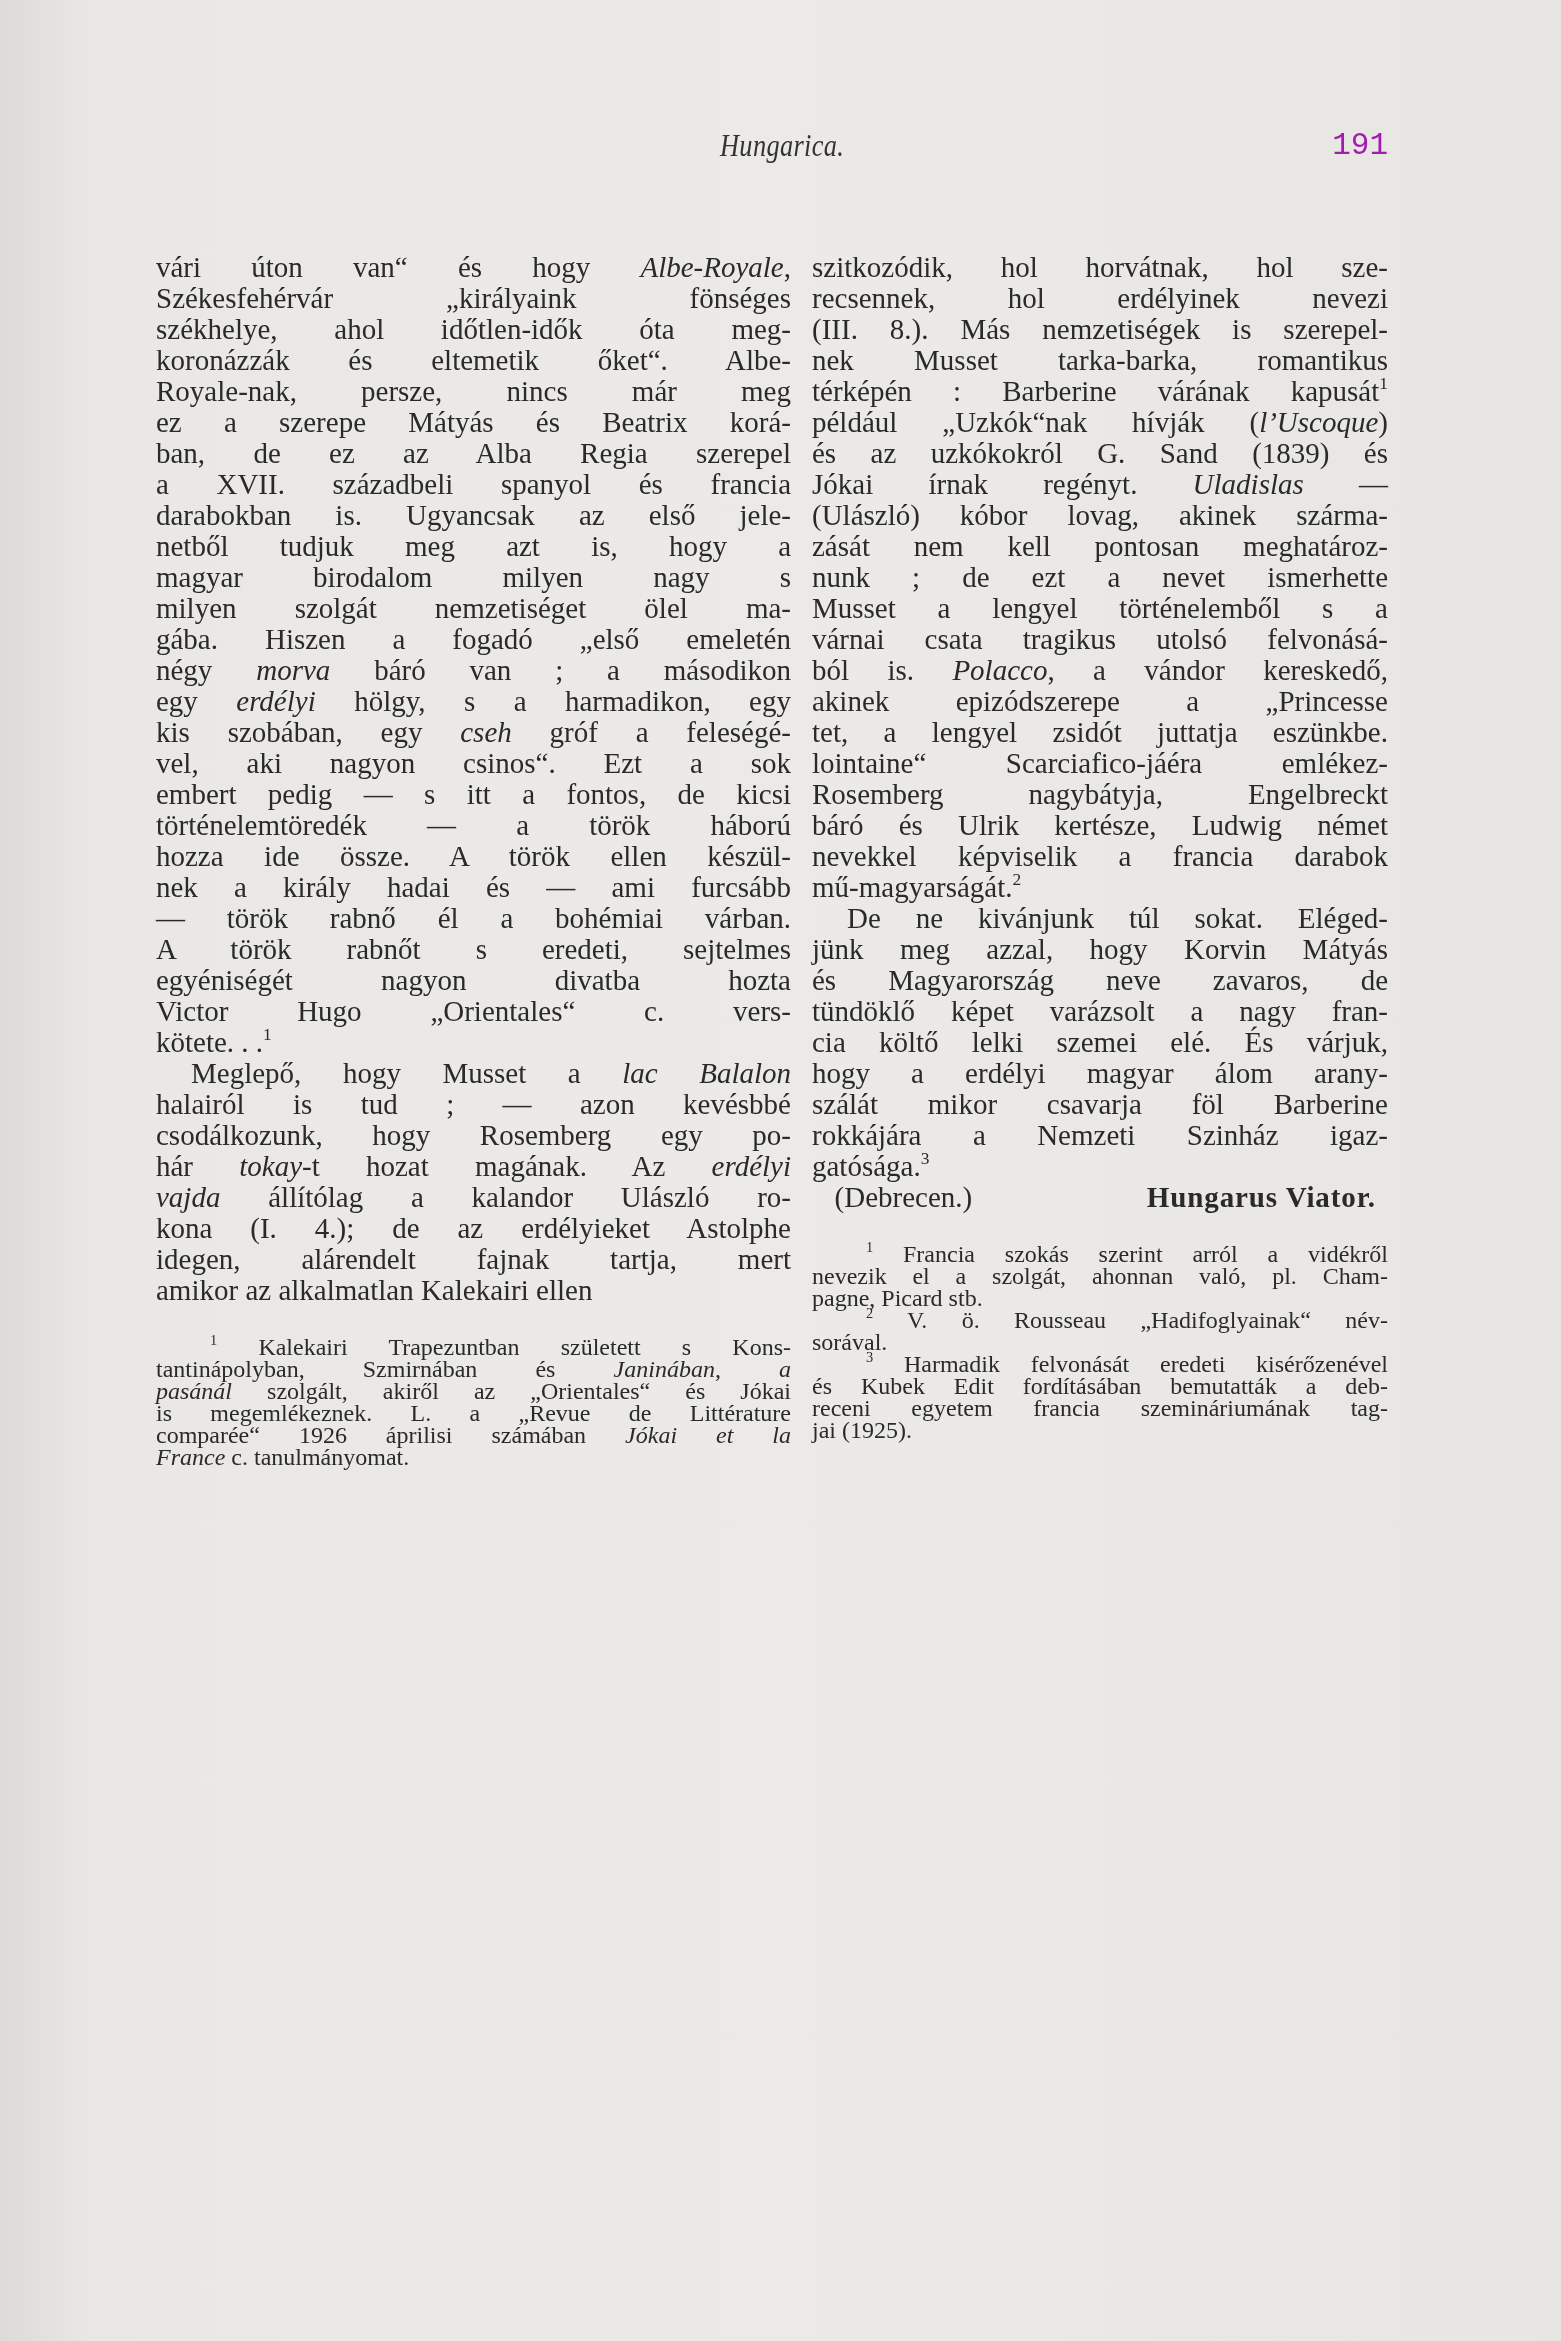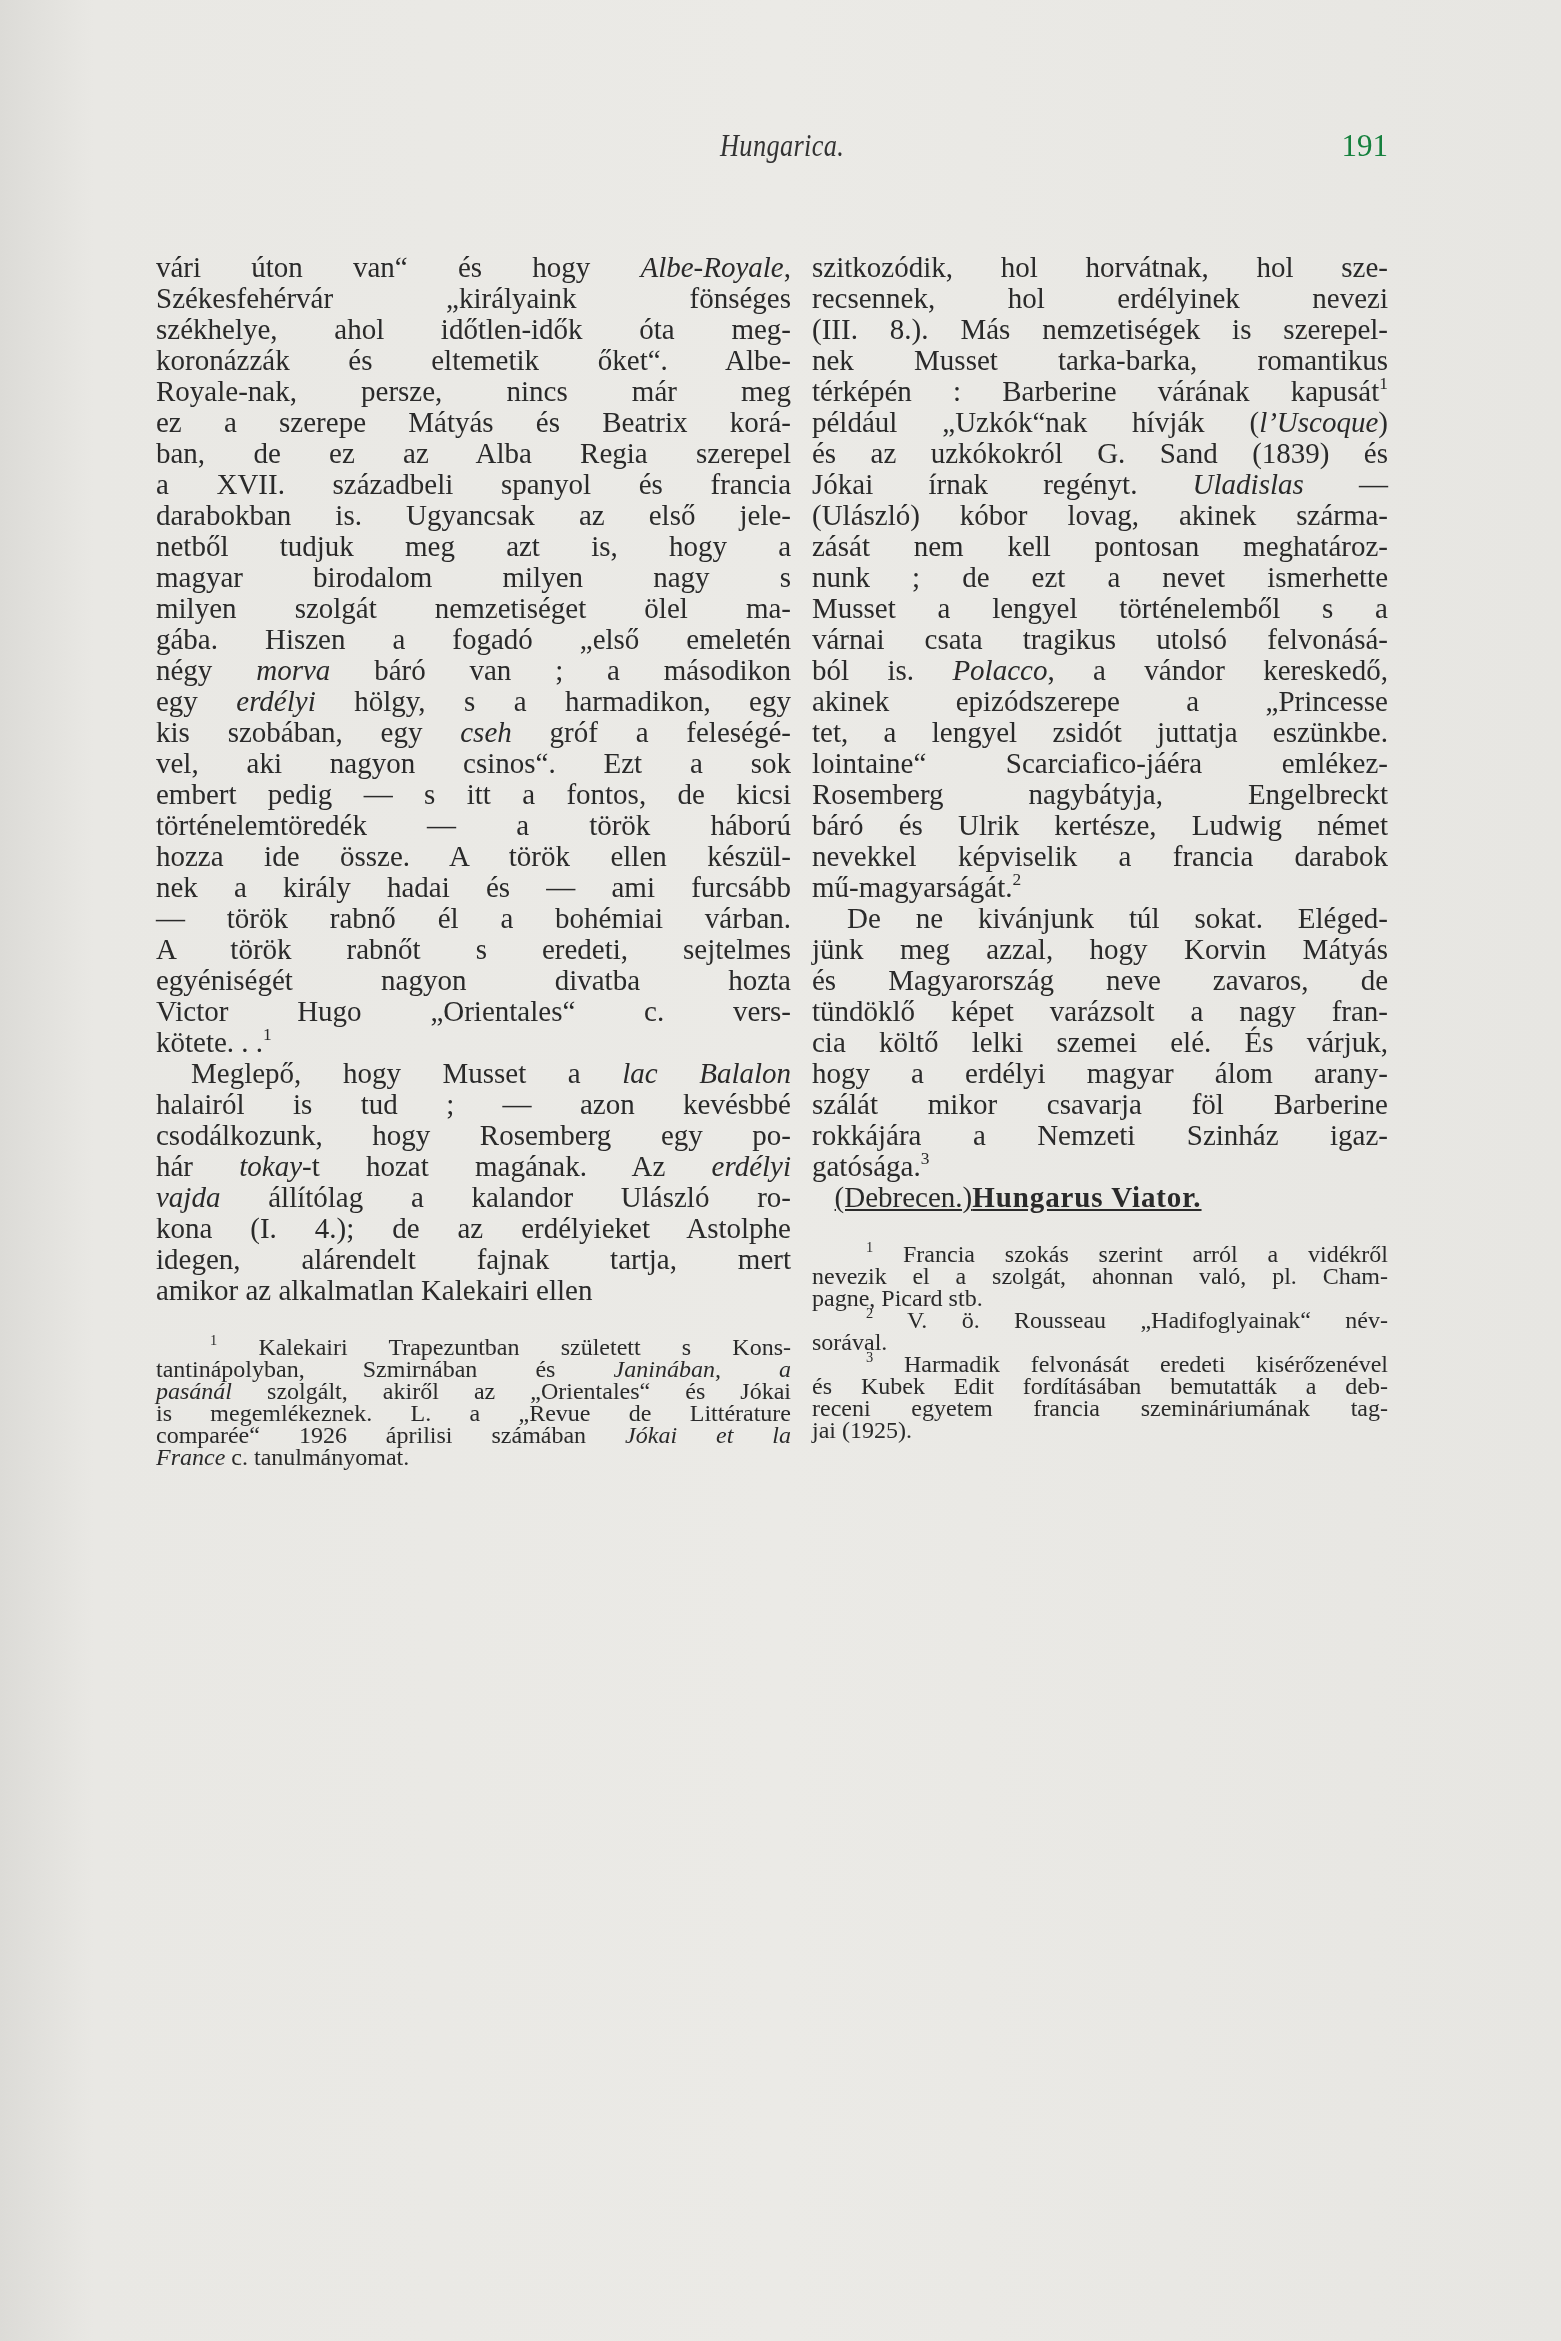--- a/index.html
+++ b/index.html
@@ -15,21 +15,21 @@
   .header {
     position: absolute; top: 128px; left: 156px; width: 1284px; height: 43px;
   }
   .running-title {
     position: absolute; left: 564px; top: 0;
     font-style: italic; font-size: 31px; letter-spacing: 0.4px; color: #333;
     transform: scaleX(0.85); transform-origin: left;
   }
   .page-number {
     position: absolute; right: 52px; top: 0;
-    font-size: 31px; color: #15803d;
+    font-size: 31px; color: #a21caf; font-family: Liberation Mono, monospace;
   }
   .column {
     position: absolute; top: 252px;
     font-size: 29px; line-height: 31px;
     text-align: justify;
   }
   .col-left { left: 156px; width: 635px; }
   .col-right { left: 812px; width: 576px; }
   .line {
     display: block; white-space: nowrap; text-align: justify; text-align-last: justify;
@@ -38,21 +38,21 @@
   .line.last { text-align-last: left; }
   .line.indent { padding-left: 35px; }
   .footnotes {
     margin-top: 29.5px;
     font-size: 24px; line-height: 22px;
   }
   .footnotes .fline { display: block; white-space: nowrap; text-align: justify; text-align-last: justify; height: 22px; }
   .footnotes .fline.last { text-align-last: left; }
   .footnotes .fline.indent { padding-left: 54px; }
   sup { font-size: 60%; vertical-align: 0.7em; line-height: 0; }
-  .signature-line { display: flex; height: 31px; padding-left: 22.6px; padding-right: 12px; text-decoration: underline; }
+  .signature-line { display: flex; justify-content: space-between; height: 31px; padding-left: 22.6px; padding-right: 12px; }
   .signature { font-weight: bold; letter-spacing: 0.9px; }
   i { font-style: italic; }
 </style>
 </head>
 <body>
 
 <div class="header">
   <span class="running-title">Hungarica.</span>
   <span class="page-number">191</span>
 </div>

